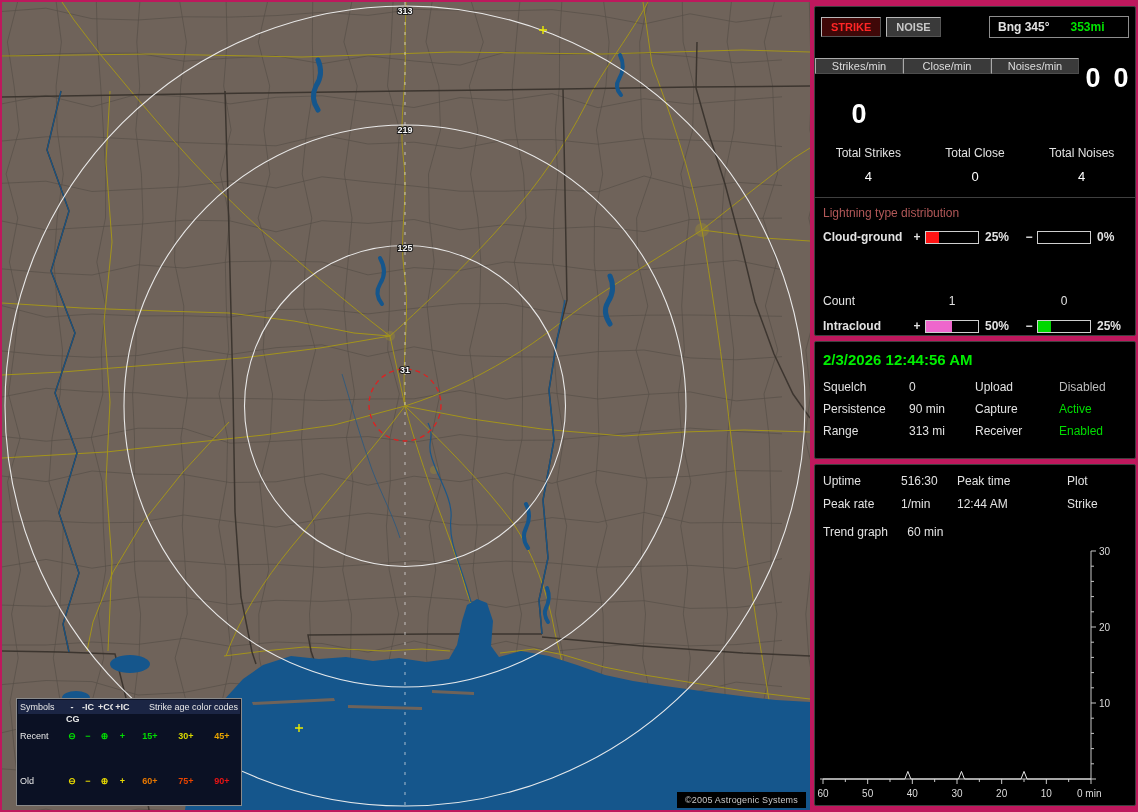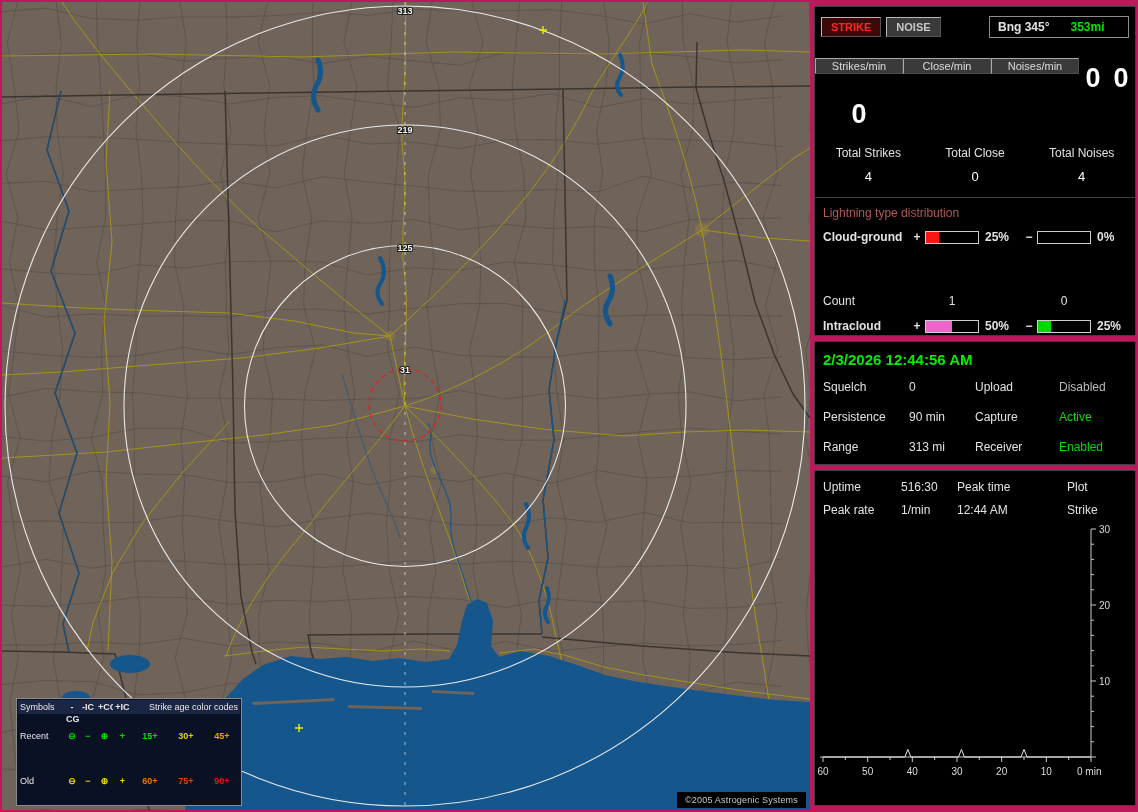--- a/index.html
+++ b/index.html
@@ -56,21 +56,21 @@
   .dist-label{font-weight:bold;}
   .sign{text-align:center;font-weight:bold;}
   .bar{height:11px;border:1px solid #cfcfcf;background:#000;}
   .bar i{display:block;height:100%;width:0;}
   .pct{font-weight:bold;padding-left:6px;}
   .count-row{display:grid;grid-template-columns:86px 16px 54px 42px 16px 54px 1fr;
              padding:6px 8px 2px 8px;margin-top:41px;}
   .count-val{text-align:center;}
 
   .datetime{color:#00ee00;font-weight:bold;font-size:15px;padding:9px 8px 12px 8px;}
-  .status-grid{display:grid;grid-template-columns:86px 66px 84px 1fr;row-gap:16px;padding:0 8px;}
+  .status-grid{display:grid;grid-template-columns:86px 66px 84px 1fr;row-gap:8px;padding:0 8px;}
 
   .stats-grid{display:grid;grid-template-columns:78px 56px 110px 1fr;row-gap:9px;padding:9px 8px 0 8px;}
   .trend-row{padding:14px 8px 0 8px;}
   .trend-row .tv{margin-left:16px;}
   #trend-chart{display:block;margin-top:4px;}
 </style>
 </head>
 <body>
 
 <div class="screen">
@@ -307,20 +307,24 @@
       <div class="stats-grid">
         <div>Uptime</div>
         <div>516:30</div>
         <div>Peak time</div>
         <div>Plot</div>
 
         <div>Peak rate</div>
         <div>1/min</div>
         <div>12:44 AM</div>
         <div>Strike</div>
+      </div>
+      <div class="trend-row">
+        <span>Trend graph</span>
+        <span class="tv">60 min</span>
       </div>
       <svg id="trend-chart" width="322" height="262" viewBox="0 0 322 262">
           <line x1="5" y1="236" x2="276" y2="236" stroke="#c8c8c8" stroke-width="1"></line>
           <line x1="276" y1="236" x2="276" y2="8" stroke="#c8c8c8" stroke-width="1"></line>
           <line x1="276" y1="236" x2="276" y2="241" stroke="#c8c8c8" stroke-width="1"></line>
           <line x1="253.66666666666666" y1="236" x2="253.66666666666666" y2="239" stroke="#c8c8c8" stroke-width="1"></line>
           <line x1="231.33333333333334" y1="236" x2="231.33333333333334" y2="241" stroke="#c8c8c8" stroke-width="1"></line>
           <line x1="209" y1="236" x2="209" y2="239" stroke="#c8c8c8" stroke-width="1"></line>
           <line x1="186.66666666666669" y1="236" x2="186.66666666666669" y2="241" stroke="#c8c8c8" stroke-width="1"></line>
           <line x1="164.33333333333331" y1="236" x2="164.33333333333331" y2="239" stroke="#c8c8c8" stroke-width="1"></line>

